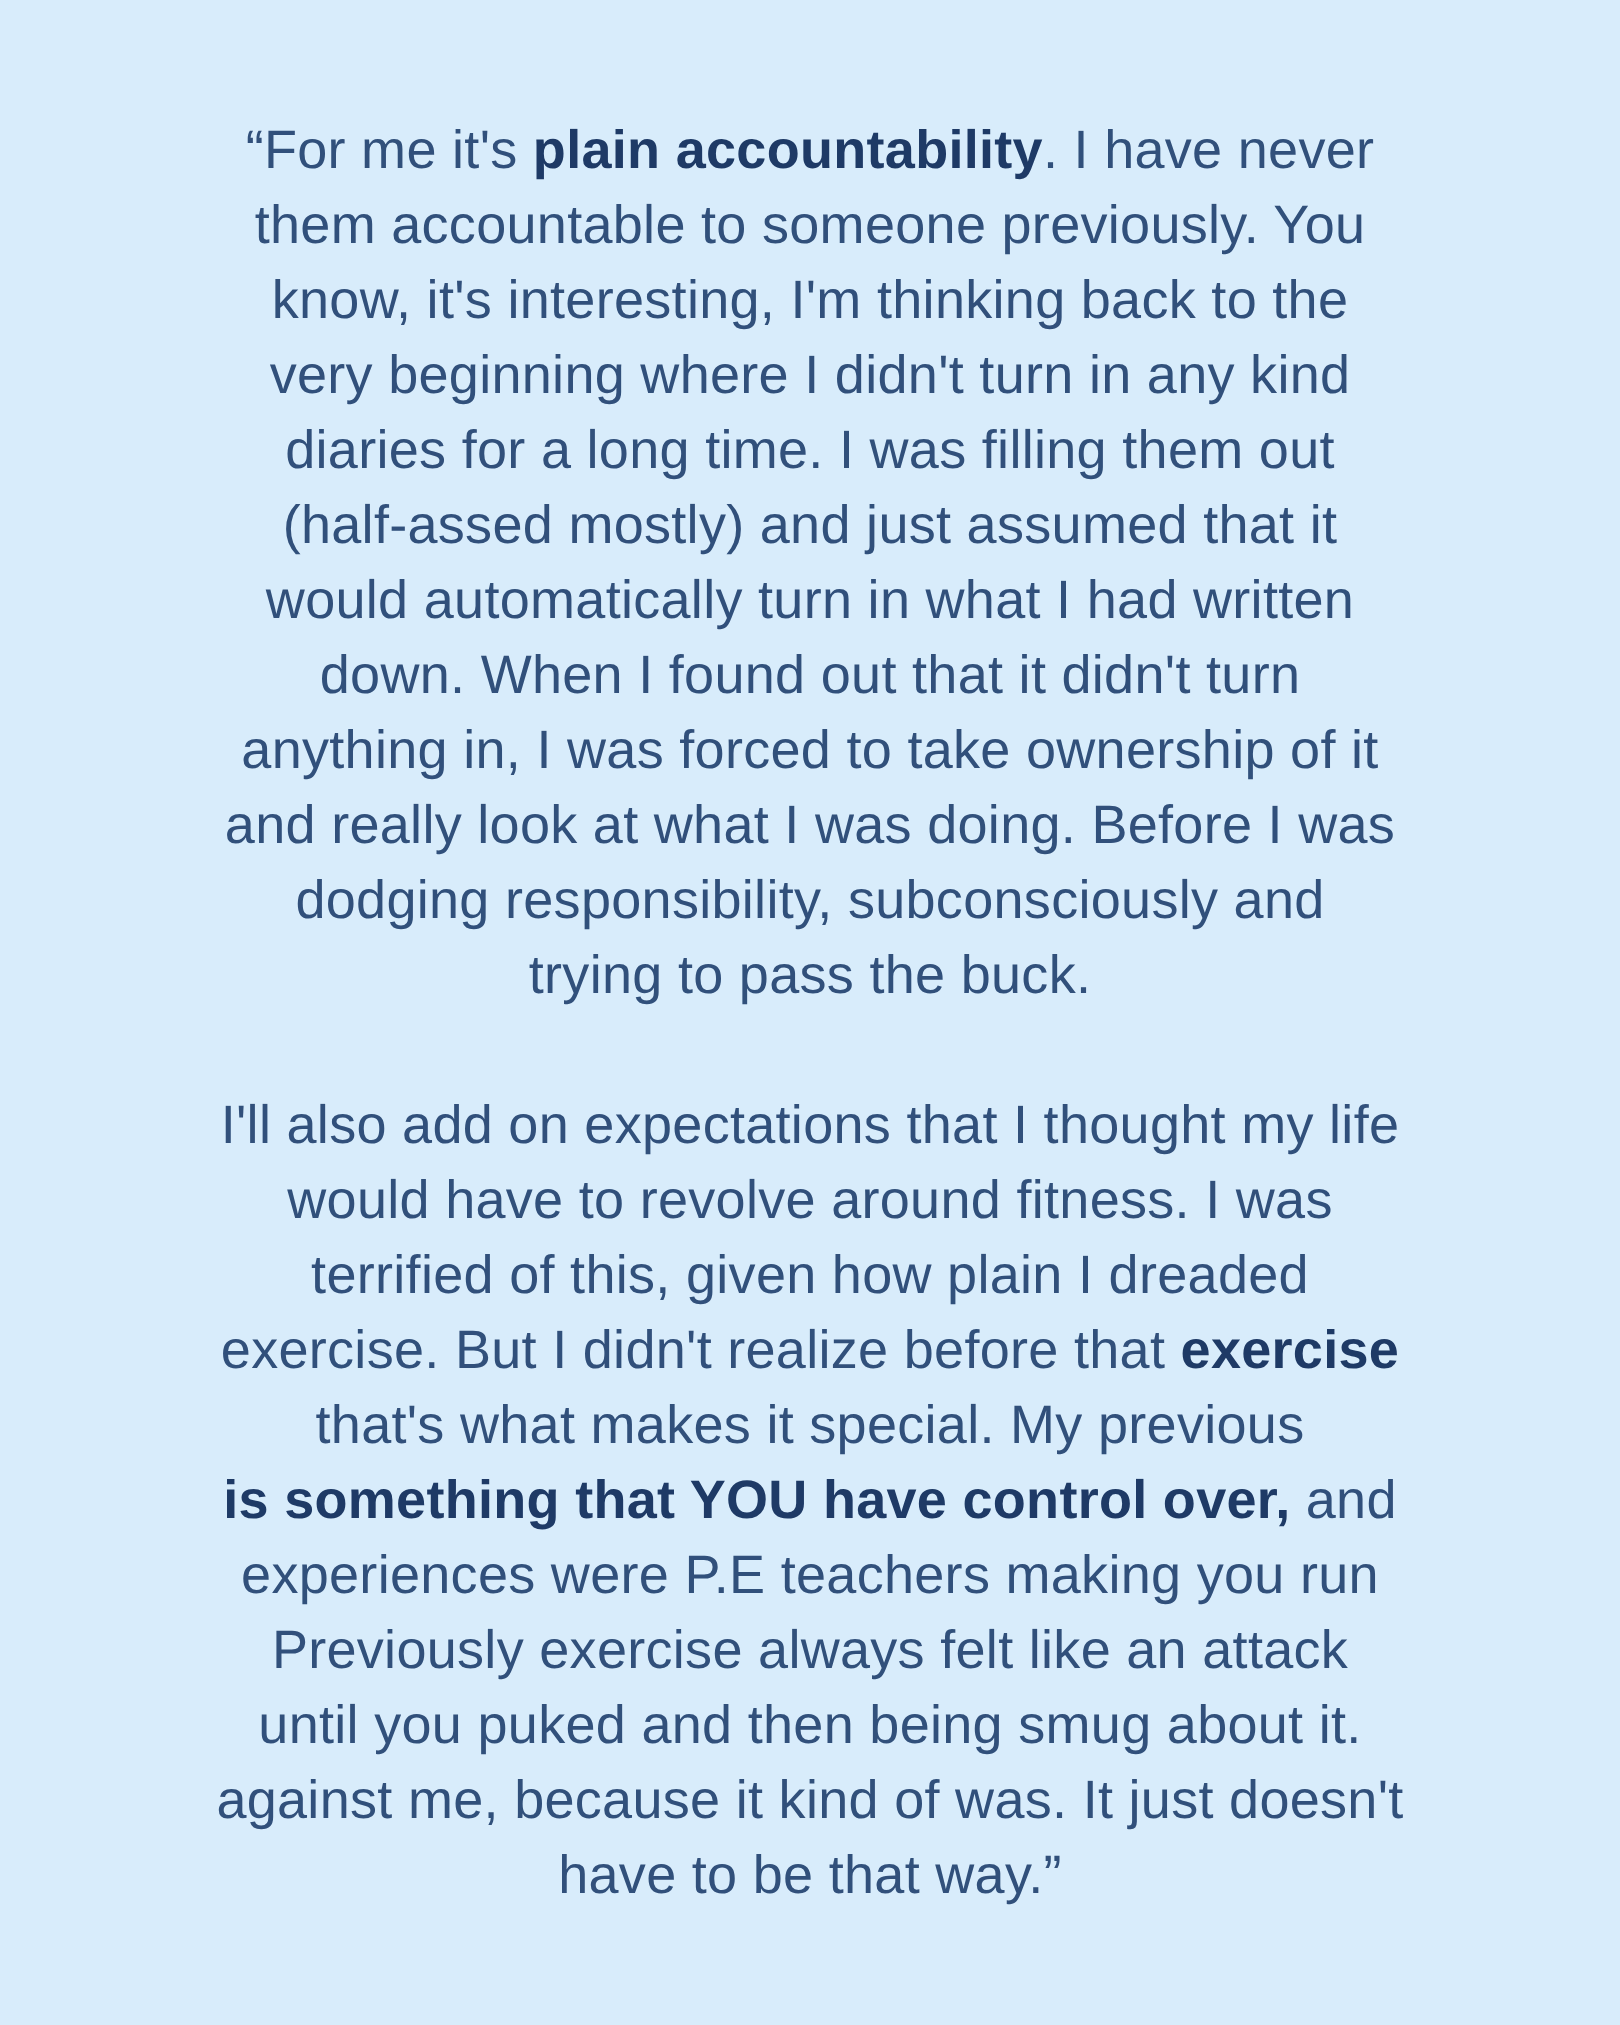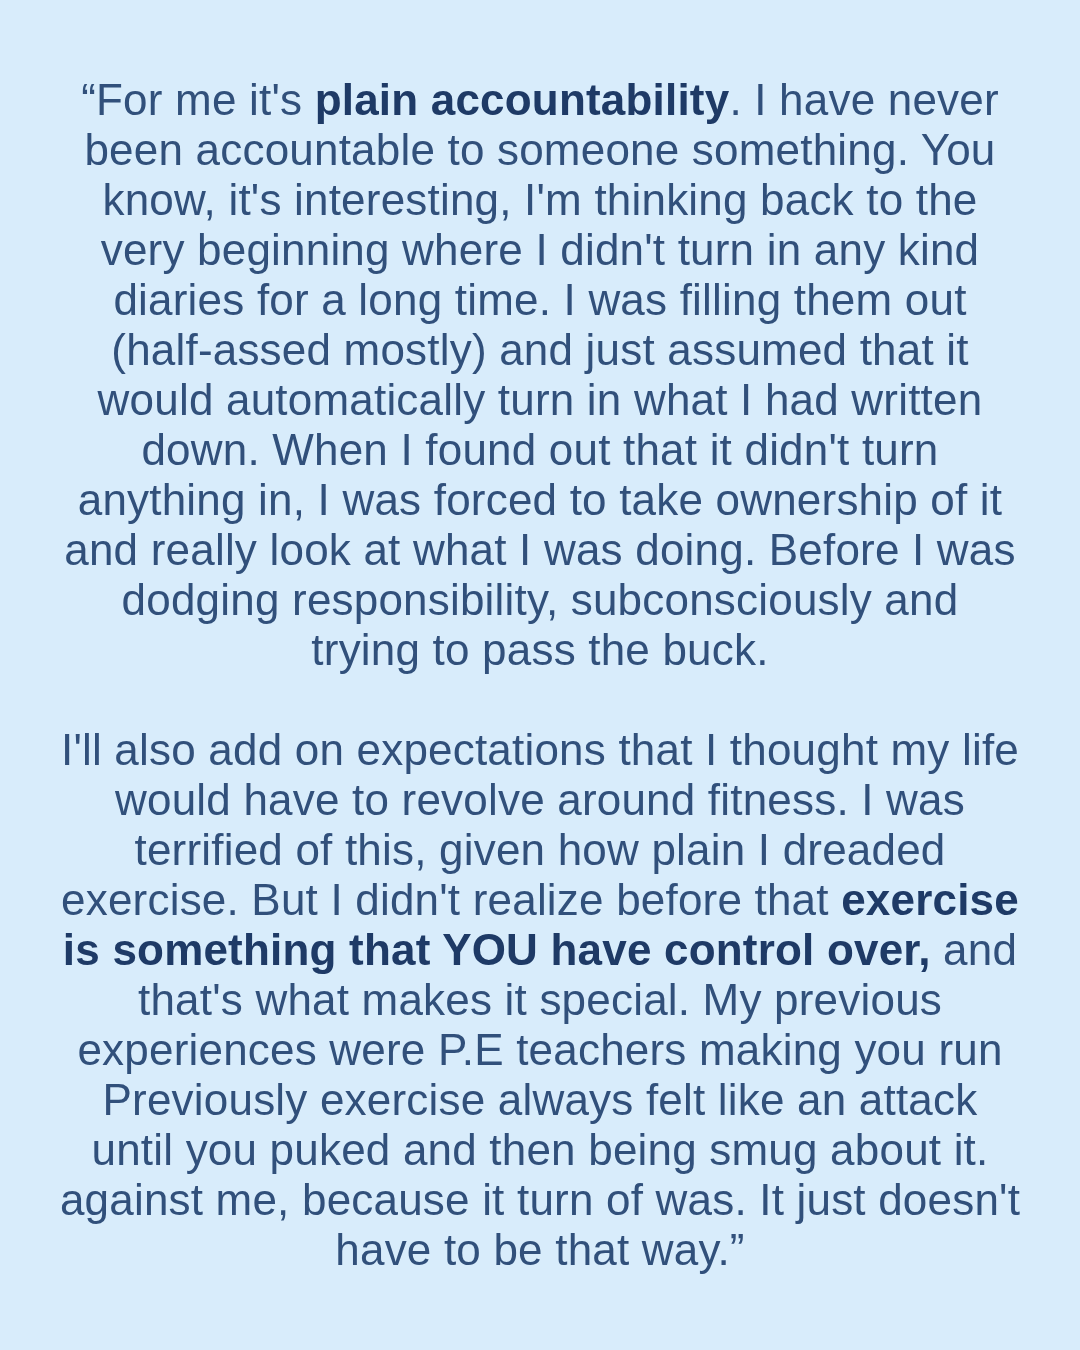--- a/index.html
+++ b/index.html
@@ -18,21 +18,21 @@
     height: 1350px;
     display: flex;
     flex-direction: column;
     align-items: center;
     justify-content: center;
     box-sizing: border-box;
     padding: 0 90px;
   }
   .quote-text {
     text-align: center;
-    font-size: 44px;
+    font-size: 36px;
     line-height: 50px;
     letter-spacing: 0.2px;
     color: var(--text, #31507b);
   }
   .quote-paragraph + .quote-paragraph {
     margin-top: 50px;
   }
   .quote-line {
     white-space: pre;
   }
@@ -41,39 +41,39 @@
     color: var(--bold, #1e3a66);
   }
 </style>
 </head>
 <body>
 
 <div class="quote-card">
   <div class="quote-text">
       <div class="quote-paragraph">
         <div class="quote-line"><span class="quote-segment">“For me it's </span><span class="quote-segment bold">plain accountability</span><span class="quote-segment">. I have never</span></div>
-        <div class="quote-line"><span class="quote-segment">been accountable to someone something. You</span></div>
+        <div class="quote-line"><span class="quote-segment">them accountable to someone previously. You</span></div>
         <div class="quote-line"><span class="quote-segment">know, it's interesting, I'm thinking back to the</span></div>
         <div class="quote-line"><span class="quote-segment">very beginning where I didn't turn in any kind</span></div>
         <div class="quote-line"><span class="quote-segment">diaries for a long time. I was filling them out</span></div>
         <div class="quote-line"><span class="quote-segment">(half-assed mostly) and just assumed that it</span></div>
         <div class="quote-line"><span class="quote-segment">would automatically turn in what I had written</span></div>
         <div class="quote-line"><span class="quote-segment">down. When I found out that it didn't turn</span></div>
         <div class="quote-line"><span class="quote-segment">anything in, I was forced to take ownership of it</span></div>
         <div class="quote-line"><span class="quote-segment">and really look at what I was doing. Before I was</span></div>
         <div class="quote-line"><span class="quote-segment">dodging responsibility, subconsciously and</span></div>
         <div class="quote-line"><span class="quote-segment">trying to pass the buck.</span></div>
       </div>
       <div class="quote-paragraph">
         <div class="quote-line"><span class="quote-segment">I'll also add on expectations that I thought my life</span></div>
         <div class="quote-line"><span class="quote-segment">would have to revolve around fitness. I was</span></div>
         <div class="quote-line"><span class="quote-segment">terrified of this, given how plain I dreaded</span></div>
         <div class="quote-line"><span class="quote-segment">exercise. But I didn't realize before that </span><span class="quote-segment bold">exercise</span></div>
+        <div class="quote-line"><span class="quote-segment">that's what makes it special. My previous</span></div>
         <div class="quote-line"><span class="quote-segment bold">is something that YOU have control over,</span><span class="quote-segment"> and</span></div>
-        <div class="quote-line"><span class="quote-segment">that's what makes it special. My previous</span></div>
         <div class="quote-line"><span class="quote-segment">experiences were P.E teachers making you run</span></div>
         <div class="quote-line"><span class="quote-segment">Previously exercise always felt like an attack</span></div>
         <div class="quote-line"><span class="quote-segment">until you puked and then being smug about it.</span></div>
-        <div class="quote-line"><span class="quote-segment">against me, because it turn of was. It just doesn't</span></div>
+        <div class="quote-line"><span class="quote-segment">against me, because it kind of was. It just doesn't</span></div>
         <div class="quote-line"><span class="quote-segment">have to be that way.”</span></div>
       </div>
     </div>
 </div>
 
 </body></html>

